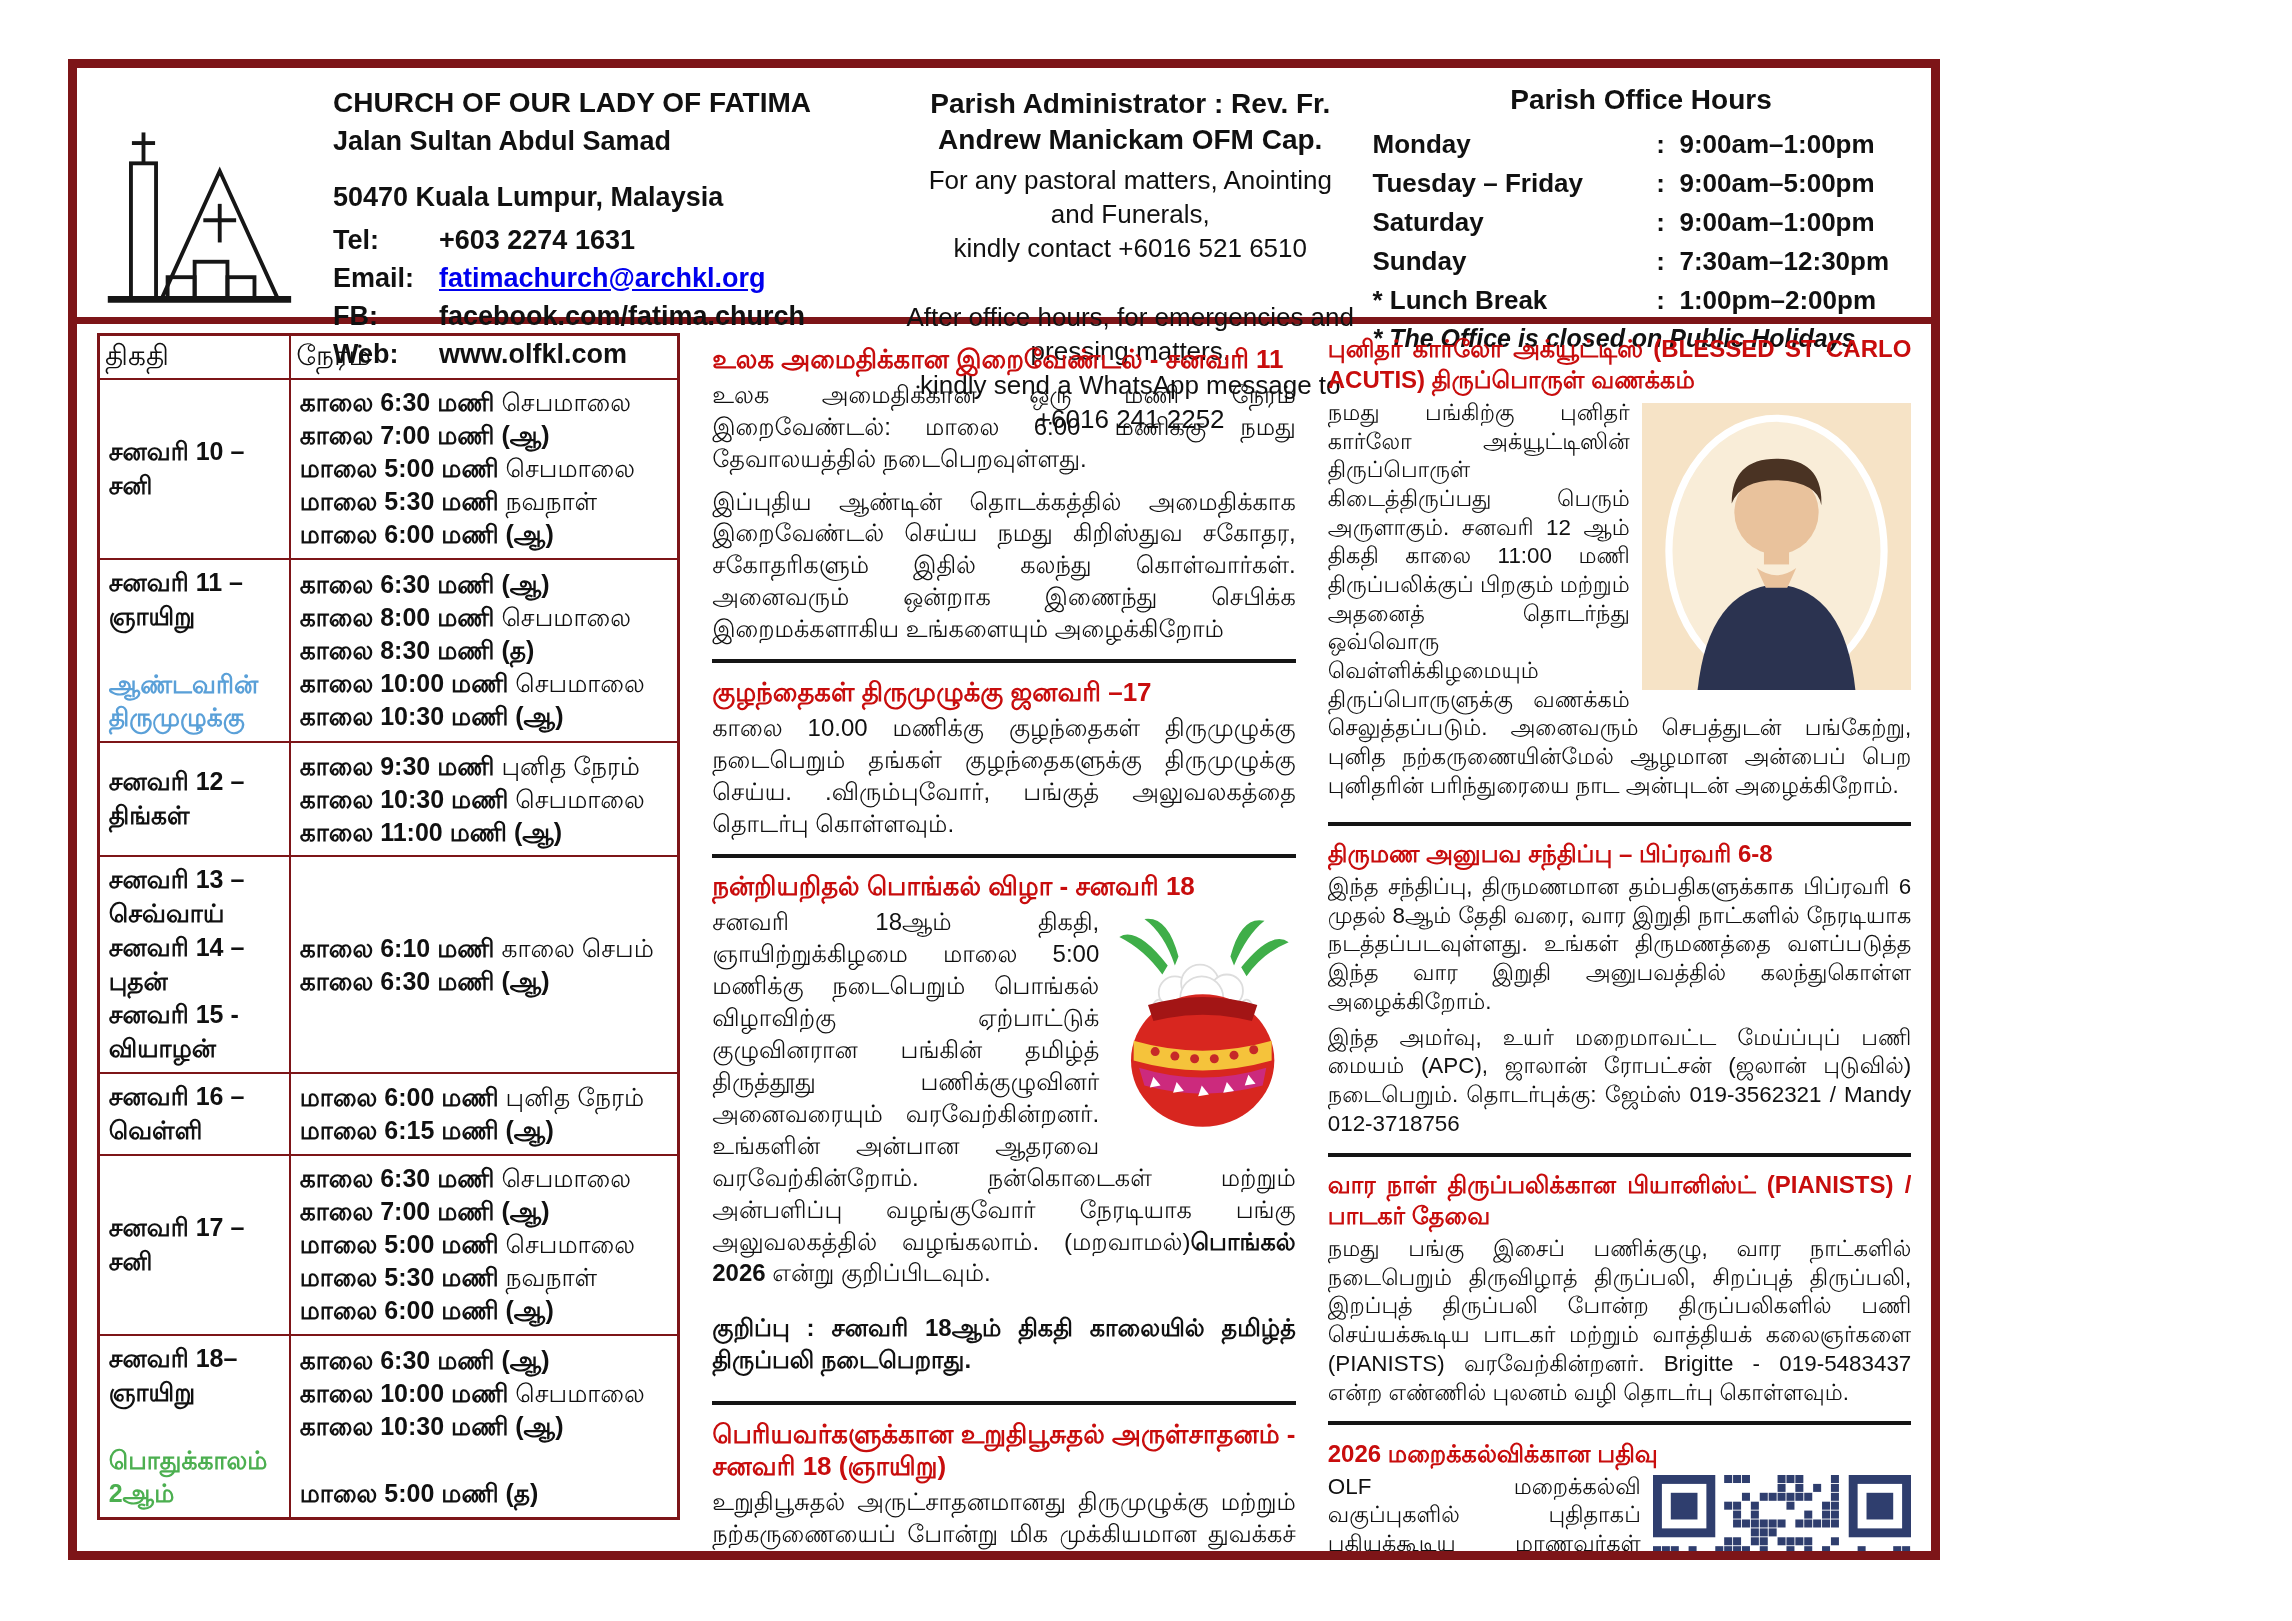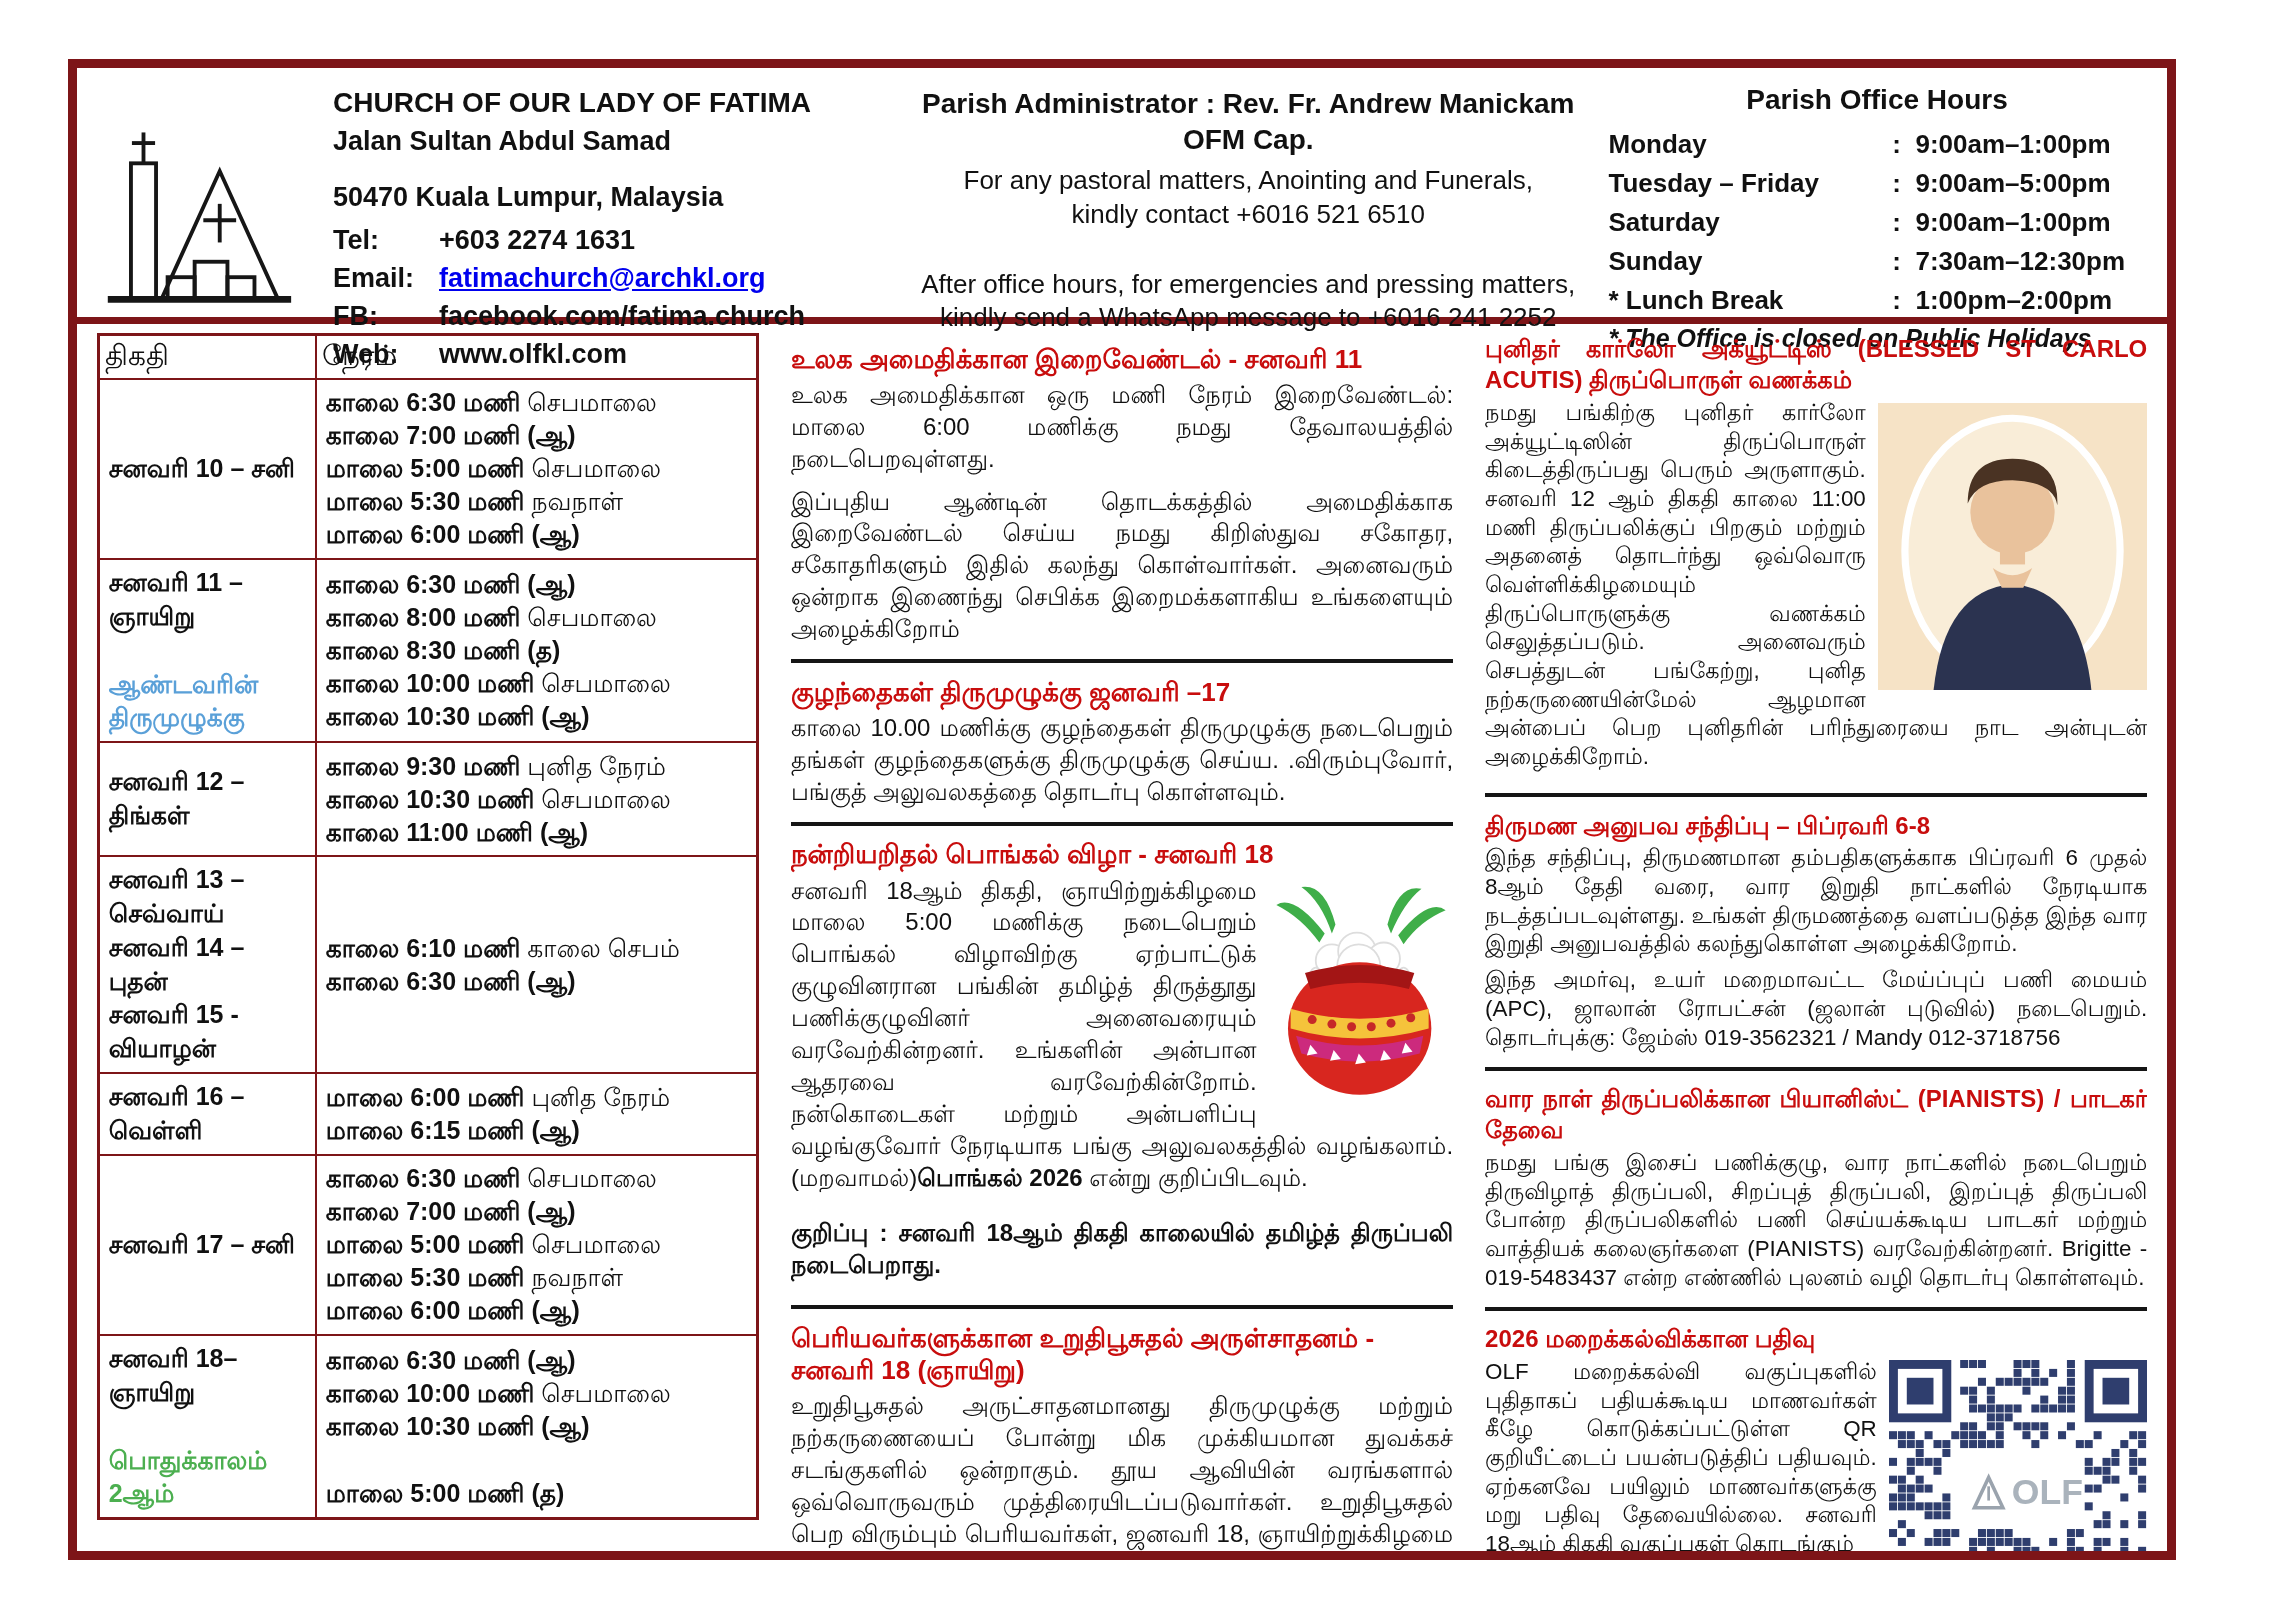--- a/index.html
+++ b/index.html
@@ -11,21 +11,21 @@
     --qr-navy:#2f3e6e;
     --ink:#111111;
   }
   *{box-sizing:border-box;margin:0;padding:0;}
   html,body{background:#ffffff;}
   body{
     width:2293px;height:1621px;position:relative;overflow:hidden;
     font-family:"Liberation Sans","DejaVu Sans",sans-serif;color:var(--ink);
   }
   .frame{
-    position:absolute;left:68px;top:59px;width:2108px;height:1501px;
+    position:absolute;left:68px;top:59px;width:1872px;height:1501px;
     border:9px solid var(--maroon);background:#fff;overflow:hidden;
   }
   
   .header{
     display:grid;grid-template-columns:215px 555px 1fr 537px;
     column-gap:16px;align-items:start;
     padding:12.5px 21.5px 9px 25px;height:256px;
     border-bottom:7.2px solid var(--maroon);
   }
   .logo-wrap{padding-top:36px;}

